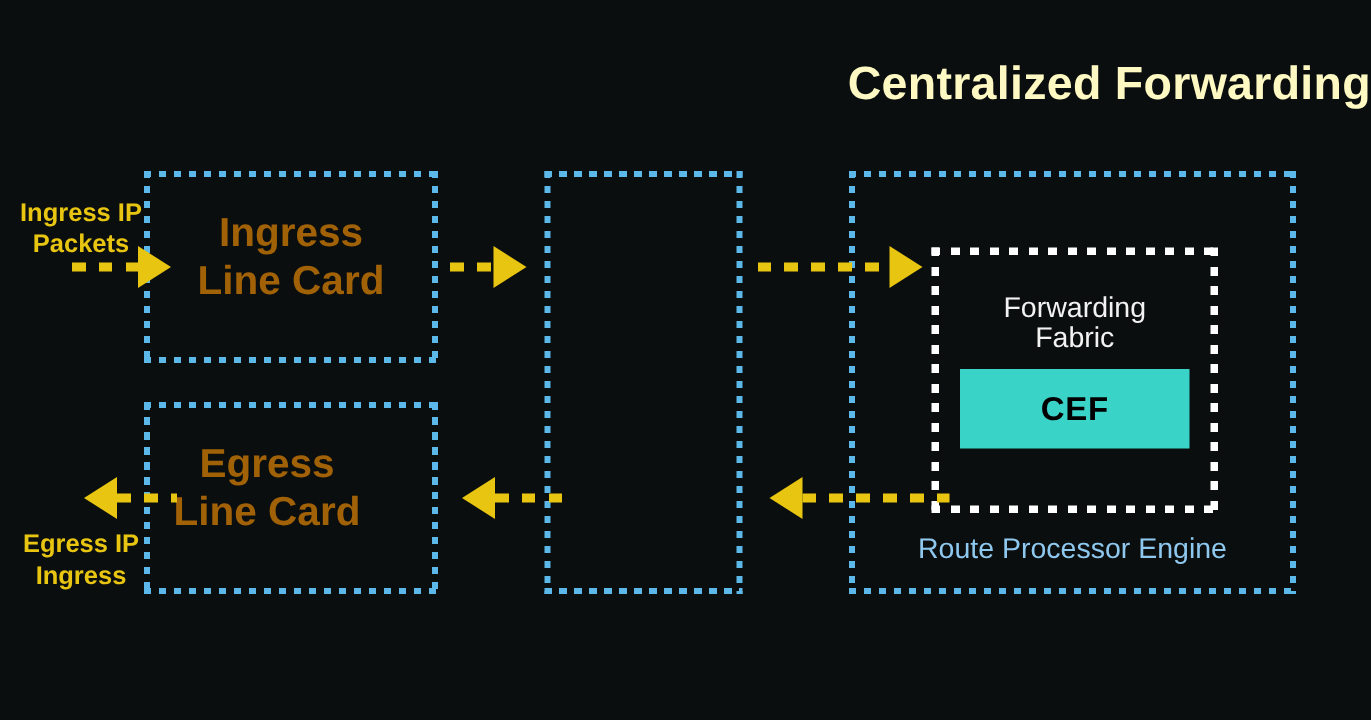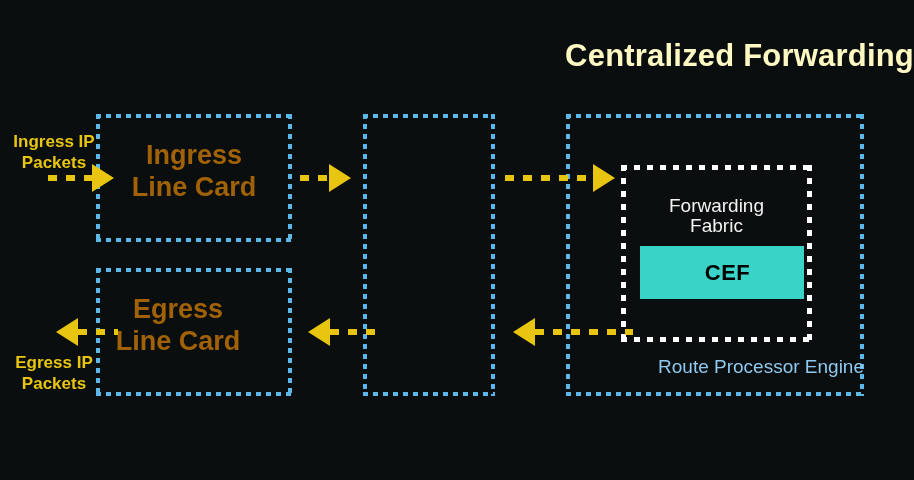--- a/index.html
+++ b/index.html
@@ -89,21 +89,21 @@
     text-align: center;
     color: #f2f2f2;
     font-size: 19px;
     font-weight: normal;
     line-height: 1.05;
     white-space: pre-line;
   }
 
   .rp-label {
     position: absolute;
-    text-align: right;
+    text-align: center;
     color: #8fc8ef;
     font-size: 19px;
     font-weight: normal;
   }
 
   
   .cef-block {
     position: absolute;
     background: #3ad3c8;
     color: #000000;
@@ -142,39 +142,39 @@
 <body>
 
 <div id="stage">
 
   <div class="title">Centralized Forwarding</div>
 
   <div class="side-label" style="left:8px; top:131px; width:92px;">Ingress IP
 Packets</div>
 
   <div class="side-label" style="left:8px; top:352px; width:92px;">Egress IP
-Packets</div>
+Ingress</div>
 
   <div class="dash-box" style="left:96px; top:114px; width:196px; height:128px;"></div>
   <div class="box-label" style="left:96px; top:140px; width:196px;">Ingress
 Line Card</div>
 
   <div class="dash-box" style="left:96px; top:268px; width:196px; height:128px;"></div>
   <div class="box-label" style="left:80px; top:294px; width:196px;">Egress
 Line Card</div>
 
   <div class="dash-box" style="left:363px; top:114px; width:132px; height:282px;"></div>
 
   <div class="dash-box" style="left:566px; top:114px; width:298px; height:282px;"></div>
 
   <div class="dot-box-white" style="left:621px; top:165px; width:191px; height:177px;"></div>
   <div class="fe-label" style="left:621px; top:196px; width:191px;">Forwarding
 Fabric</div>
 
-  <div class="cef-block" style="left:640px; top:246px; width:153px; height:53px;padding-left:11px;">CEF</div>
+  <div class="cef-block" style="left:640px; top:246px; width:153px; height:53px;">CEF</div>
 
   <div class="rp-label" style="left:566px; top:356px; width:298px;">Route Processor Engine</div>
 
   <div class="arrow-line" style="left:48px; top:175px; width:46px;"></div>
   <div class="arrow-head-right" style="left:92px; top:164px;"></div>
 
   <div class="arrow-line" style="left:300px; top:175px; width:48px;"></div>
   <div class="arrow-head-right" style="left:329px; top:164px;"></div>
 
   <div class="arrow-line" style="left:505px; top:175px; width:98px;"></div>

